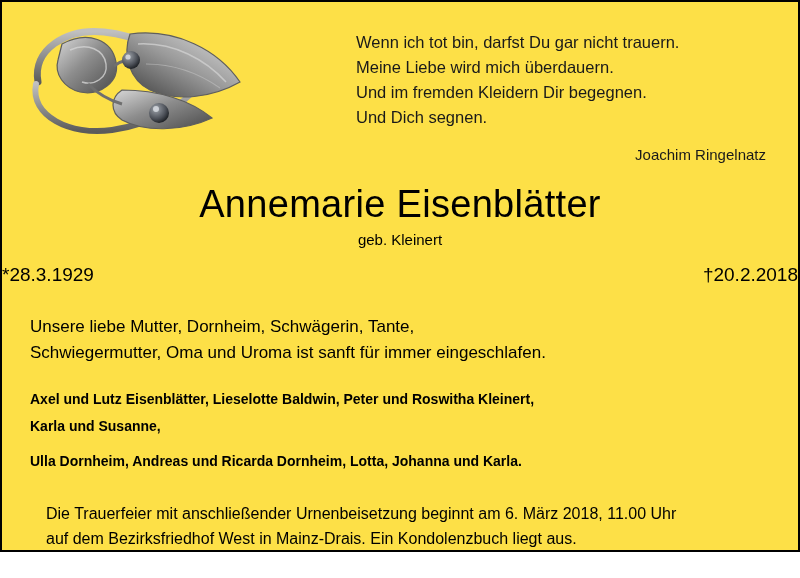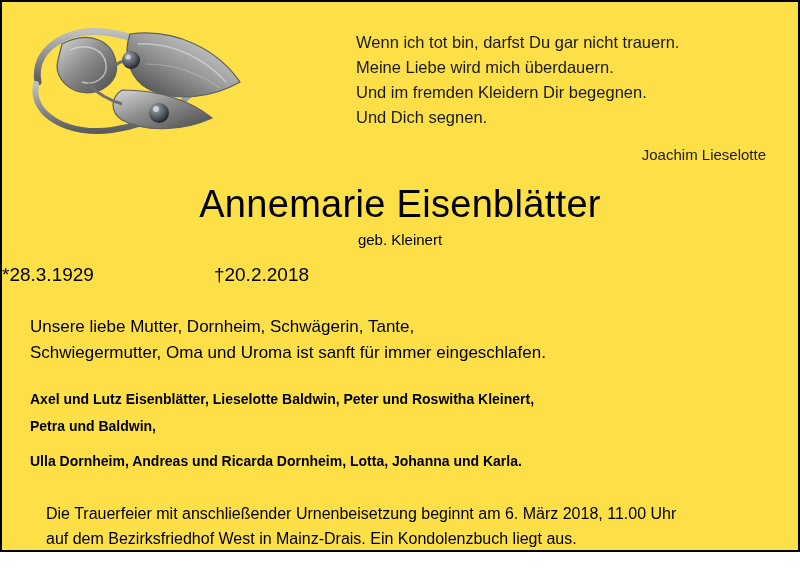--- a/index.html
+++ b/index.html
@@ -64,22 +64,22 @@
     letter-spacing: 0.3px;
   }
   .maiden-name {
     font-size: 15px;
     margin-top: 4px;
   }
   .dates {
     margin-top: 16px;
     font-size: 19px;
     display: flex;
-    justify-content: flex-start;
-    gap: 120px;
+    justify-content: space-between;
+    gap: 65px;
   }
 
   
   .body-text {
     padding: 0 28px;
     margin-top: 28px;
     font-size: 17px;
     line-height: 26px;
   }
   .body-text .line {
@@ -170,42 +170,42 @@
         <circle cx="133" cy="93" r="10" fill="url(#gBead)"></circle>
         <circle cx="130" cy="89" r="3" fill="#d7dbe0" opacity="0.85"></circle>
       </svg>
     </div>
 
     <div class="poem">
       <div class="poem-line">Wenn ich tot bin, darfst Du gar nicht trauern.</div>
       <div class="poem-line">Meine Liebe wird mich überdauern.</div>
       <div class="poem-line">Und im fremden Kleidern Dir begegnen.</div>
       <div class="poem-line">Und Dich segnen.</div>
-      <div class="poem-author">Joachim Lieselotte</div>
+      <div class="poem-author">Joachim Ringelnatz</div>
     </div>
 
   </div>
 
   <div class="name-block">
     <div class="deceased-name">Annemarie Eisenblätter</div>
     <div class="maiden-name">geb. Kleinert</div>
     <div class="dates">
       <span>*28.3.1929</span>
       <span>†20.2.2018</span>
     </div>
   </div>
 
   <div class="body-text">
     <div class="line">Unsere liebe Mutter, Dornheim, Schwägerin, Tante,</div>
     <div class="line">Schwiegermutter, Oma und Uroma ist sanft für immer eingeschlafen.</div>
   </div>
 
   <div class="family-block">
     <div class="line">Axel und Lutz Eisenblätter, Lieselotte Baldwin, Peter und Roswitha Kleinert,</div>
-    <div class="line">Petra und Baldwin,</div>
+    <div class="line">Karla und Susanne,</div>
     <div class="family-gap"></div>
     <div class="line">Ulla Dornheim, Andreas und Ricarda Dornheim, Lotta, Johanna und Karla.</div>
   </div>
 
   <div class="service-block">
     <div class="line">Die Trauerfeier mit anschließender Urnenbeisetzung beginnt am 6. März 2018, 11.00 Uhr</div>
     <div class="line">auf dem Bezirksfriedhof West in Mainz-Drais. Ein Kondolenzbuch liegt aus.</div>
   </div>
 
   <div class="donation-block">

